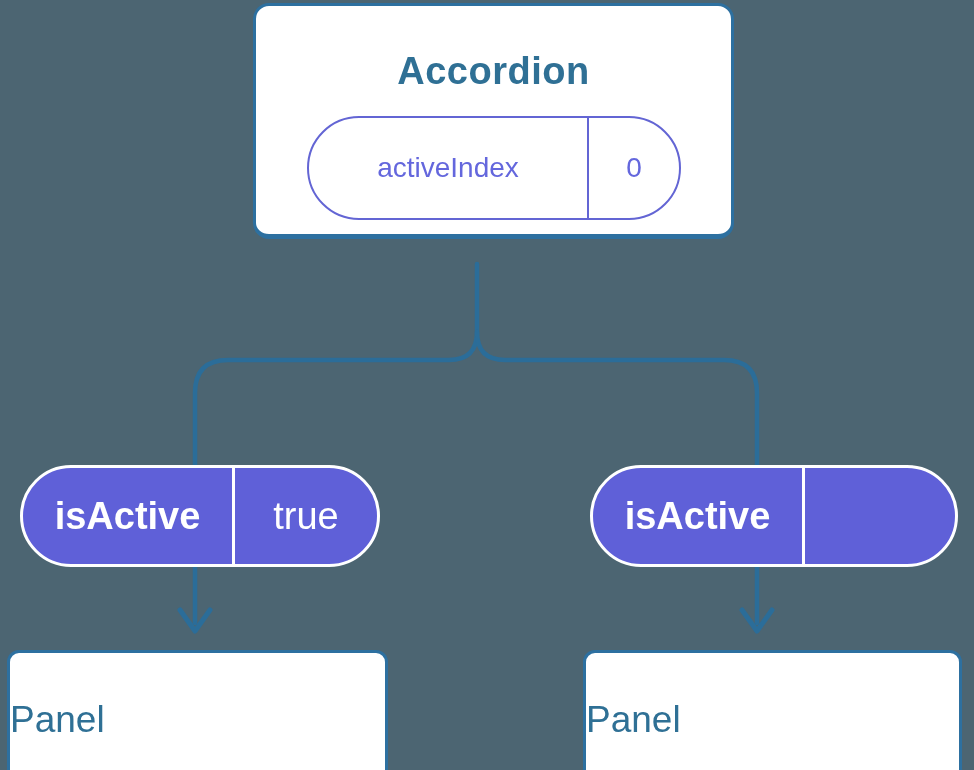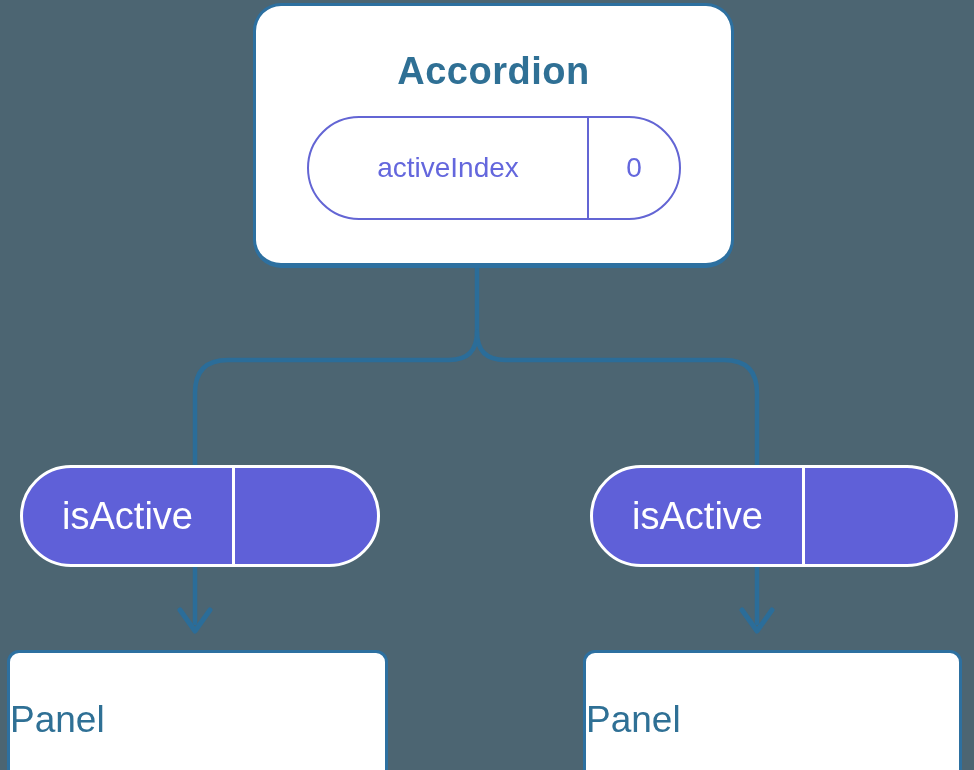--- a/index.html
+++ b/index.html
@@ -30,22 +30,22 @@
   .node {
     position: absolute;
     background: var(--node-bg, #ffffff);
     border: 3px solid var(--box-border, #2d70a0);
     border-bottom-width: 5px;
     box-sizing: border-box;
     z-index: 2;
   }
   .root-box {
     left: 253px; top: 3px;
-    width: 481px; height: 265px;
-    border-radius: 28px;
+    width: 481px; height: 236px;
+    border-radius: 16px;
   }
   .root-title {
     position: absolute;
     left: 0; right: 0; top: 44px;
     text-align: center;
     font-size: 38px;
     font-weight: 600;
     letter-spacing: 0.5px;
     color: var(--heading-text, #2f7095);
   }
@@ -81,20 +81,21 @@
     box-sizing: border-box;
     display: flex;
     font-size: 38px;
     color: var(--pill-fill-text, #ffffff);
     z-index: 2;
   }
   .prop-pill .seg-name {
     width: 209px;
     display: flex; align-items: center; justify-content: center;
     border-right: 3px solid var(--pill-divider, #ffffff);
+    font-weight: bold;
   }
   .prop-pill .seg-value {
     flex: 1;
     display: flex; align-items: center; justify-content: center;
   }
   .prop-pill-left  { left: 20px;  width: 360px; }
   .prop-pill-right { left: 590px; width: 368px; }
 
   .panel {
     top: 650px;
@@ -123,20 +124,21 @@
   <div class="node root-box">
     <div class="root-title">Accordion</div>
     <div class="state-pill">
       <span class="seg-name">activeIndex</span>
       <span class="seg-value">0</span>
     </div>
   </div>
 
   <div class="prop-pill prop-pill-left">
     <span class="seg-name">isActive</span>
+    <span class="seg-value">true</span>
   </div>
 
   <div class="prop-pill prop-pill-right">
     <span class="seg-name">isActive</span>
   </div>
 
   <div class="node panel panel-left">
     <span>Panel</span>
   </div>
 

